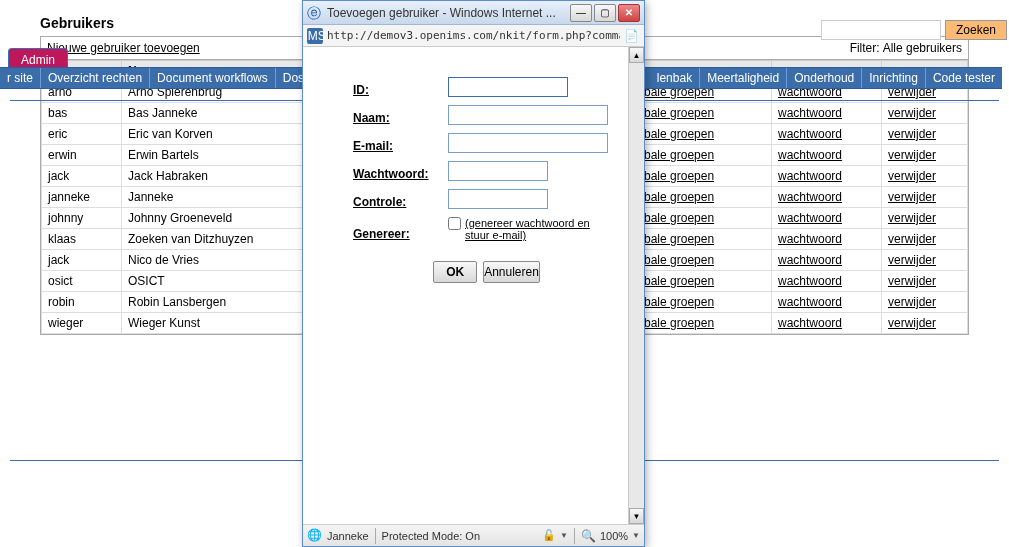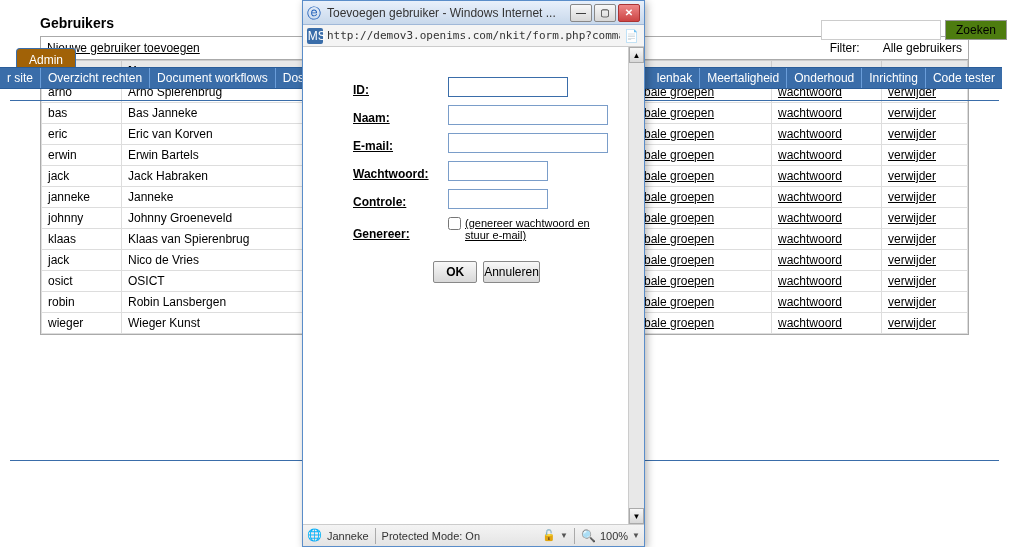--- a/index.html
+++ b/index.html
@@ -1,43 +1,43 @@
 <!DOCTYPE html>
 <html><head>
 <meta charset="utf-8">
 <style>
 * { margin: 0; padding: 0; box-sizing: border-box; }
 body { font-family: Arial, sans-serif; font-size: 12px; background: #fff; width: 1009px; height: 547px; overflow: hidden; position: relative; }
 
 
 .top-bar { position: absolute; top: 20px; right: 0; display: flex; gap: 4px; padding-right: 2px; }
 .search-input { width: 120px; height: 20px; border: 1px solid #ccc; padding: 0 4px; font-size: 12px; }
-.search-btn { padding: 2px 10px; font-size: 12px; border: 1px solid #999; background: #4d7c0f; }
-
-
-.admin-tab { position: absolute; top: 48px; left: 16px; background: #a16207; color: white; padding: 4px 12px; border-top-left-radius: 4px; border-top-right-radius: 4px; font-size: 12px; border: 1px solid #3a6da9; border-bottom: none; }
+.search-btn { padding: 2px 10px; font-size: 12px; border: 1px solid #999; background: #fdba74; }
+
+
+.admin-tab { position: absolute; top: 48px; left: 8px; background: #be185d; color: white; padding: 4px 12px; border-top-left-radius: 4px; border-top-right-radius: 4px; font-size: 12px; border: 1px solid #3a6da9; border-bottom: none; }
 
 
 .nav-bar { position: absolute; top: 67px; left: 0; right: 7px; background: #3a6da9; border-top: 1px solid #2a5d99; border-bottom: 1px solid #2a5d99; display: flex; align-items: center; padding-left: 0; height: 22px; color: white; }
 .nav-item { padding: 0 7px; border-right: 1px solid #6a9dd9; font-size: 12px; line-height: 20px; cursor: pointer; white-space: nowrap; }
 .nav-item:last-child { border-right: none; }
 
 
 .content { position: absolute; top: 100px; left: 10px; right: 10px; }
 .blue-line { border-top: 1px solid #3a6da9; margin-bottom: 8px; }
 .blue-line-bottom { position: absolute; top: 460px; left: 10px; right: 10px; border-top: 1px solid #3a6da9; }
 
 
 .section-title { font-weight: bold; font-size: 14px; margin: 15px 0 5px 40px; color: #000; }
 
 
 .panel { border: 1px solid #aaa; margin: 0 40px; background: #fff; }
 .panel-top { border-bottom: 1px solid #aaa; padding: 4px 6px; display: flex; justify-content: space-between; align-items: center; }
 .new-user-link { color: #000; text-decoration: underline; cursor: pointer; }
-.filter-area { display: flex; align-items: center; gap: 23px; }
+.filter-area { display: flex; align-items: center; gap: 3px; }
 
 
 .user-table { width: 100%; border-collapse: collapse; font-size: 12px; }
 .user-table th { text-align: left; background: #e8e8e8; border: 1px solid #ccc; padding: 3px 6px; font-weight: bold; }
 .user-table td { border: 1px solid #ddd; padding: 3px 6px; background: #fff; }
 .link-cell { color: #000; text-decoration: underline; cursor: pointer; }
 
 
 .footer { position: absolute; top: 490px; left: 0; right: 0; text-align: center; font-size: 12px; }
 .footer-copyright { text-decoration: underline; color: #000; }
@@ -178,21 +178,21 @@
         <tr>
           <td>johnny</td>
           <td>Johnny Groeneveld</td>
           <td></td>
           <td><span class="link-cell">globale groepen</span></td>
           <td><span class="link-cell">wachtwoord</span></td>
           <td><span class="link-cell">verwijder</span></td>
         </tr>
         <tr>
           <td>klaas</td>
-          <td>Klaas van Spierenbrug</td>
+          <td>Zoeken van Ditzhuyzen</td>
           <td></td>
           <td><span class="link-cell">globale groepen</span></td>
           <td><span class="link-cell">wachtwoord</span></td>
           <td><span class="link-cell">verwijder</span></td>
         </tr>
         <tr>
           <td>jack</td>
           <td>Nico de Vries</td>
           <td></td>
           <td><span class="link-cell">globale groepen</span></td>

